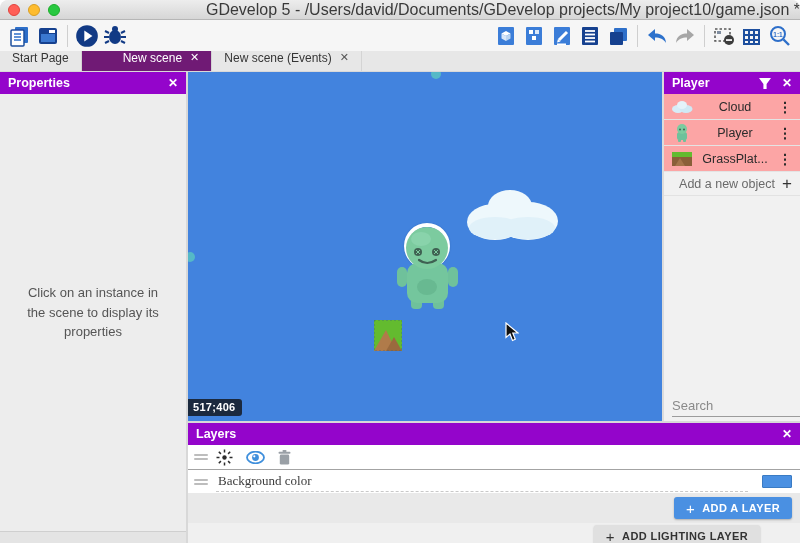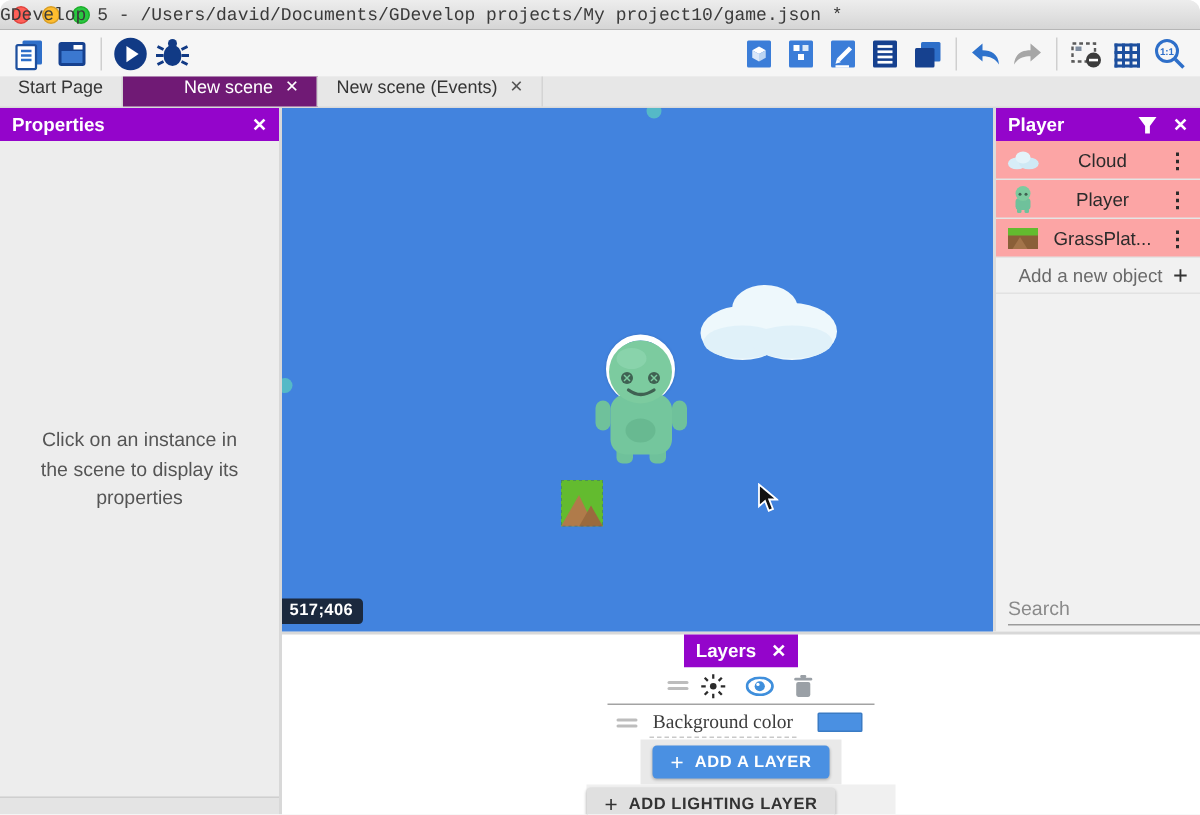--- a/index.html
+++ b/index.html
@@ -14,22 +14,22 @@
     height:20px; background:linear-gradient(#ededed,#d6d6d6);
     border-bottom:1px solid #b6b6b6; display:flex; align-items:center;
     position:relative; border-radius:8px 8px 0 0;
   }
   .traffic { display:flex; gap:8px; margin-left:8px; }
   .light { width:12px; height:12px; border-radius:50%; }
   .light.red { background:#ff5f57; border:1px solid #e0443e; }
   .light.yellow { background:#febc2e; border:1px solid #d89e24; }
   .light.green { background:#28c840; border:1px solid #1dad2b; }
   .win-title {
-    position:absolute; left:0; right:0; text-align:left;
-    font-size:12px; color:#3a3a3a; pointer-events:none;font-family:Liberation Mono, monospace;
+    position:absolute; left:0; right:0; text-align:right;
+    font-size:16px; color:#3a3a3a; pointer-events:none;
   }
   
   .toolbar {
     height:31px; background:#f6f6f6; display:flex; align-items:center;
     padding:0 6px;
   }
   .tbtn { width:28px; height:26px; display:flex; align-items:center; justify-content:center; border:none; background:transparent; cursor:pointer; }
   .tsep { width:1px; height:22px; background:#cfcfcf; margin:0 5px; }
   .tspacer { flex:1; }
   
@@ -94,21 +94,21 @@
   .plus-glyph { font-size:17px; color:#333; line-height:1; }
   .obj-spacer { flex:1; }
   .search-row { height:26px; display:flex; align-items:center; padding:0 8px 4px 8px; }
   .search-wrap { flex:1; display:flex; align-items:center; border-bottom:1px solid #9c9c9c; height:22px; }
   .search-input {
     flex:1; border:none; background:transparent; outline:none; font-size:13px;
     color:#333; font-family:"Liberation Sans", sans-serif; min-width:0;
   }
   .search-input::placeholder { color:#8a8a8a; }
   
-  .layers-panel { flex:1; display:flex; flex-direction:column; border-top:2px solid #d8d8d8; background:#fff;align-items:center; }
+  .layers-panel { flex:1; display:flex; flex-direction:column; border-top:2px solid #d8d8d8; background:#fff; }
   .layer-row { height:24px; display:flex; align-items:center; background:#fff; padding:0 8px 0 6px; }
   .drag-handle { width:14px; margin-right:8px; cursor:grab; }
   .drag-handle i { display:block; height:2px; background:#bdbdbd; border-radius:1px; margin:2px 0; }
   .layer-name { flex:1; font-size:13px; color:#3d3d3d; border-bottom:1px dashed #c9c9c9; padding:1px 2px 2px 2px; margin-right:14px; cursor:text; }
   .layer-icons { display:flex; align-items:center; gap:13px; }
   .effects-icon { cursor:pointer; }
   .color-swatch { width:30px; height:13px; background:#4a90e2; border:1px solid #3a7bc4; border-radius:1px; cursor:pointer; }
   .layers-footer1 { height:30px; background:#e9e9e9; display:flex; align-items:center; justify-content:flex-end; padding:0 8px; }
   .btn-add-layer {
     background:#4a90e2; color:#fff; border:none; border-radius:3px; height:22px;

